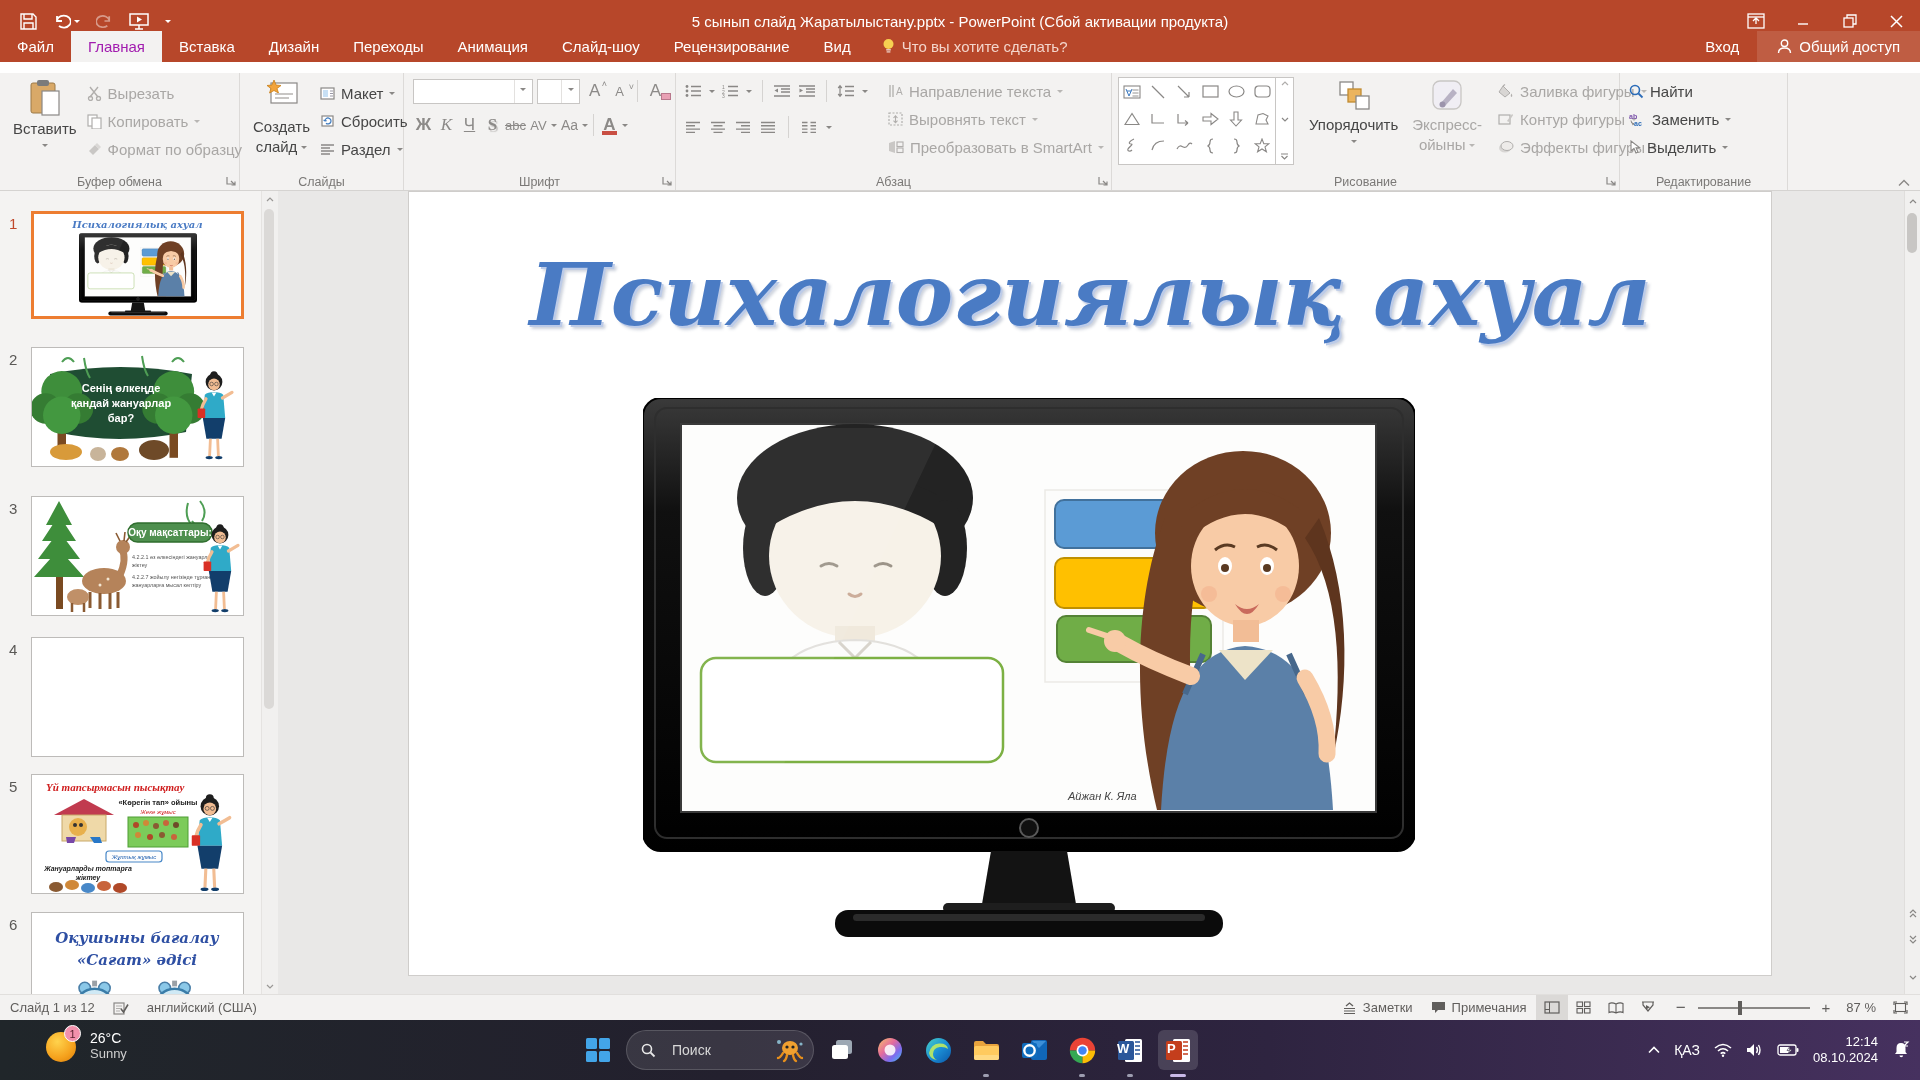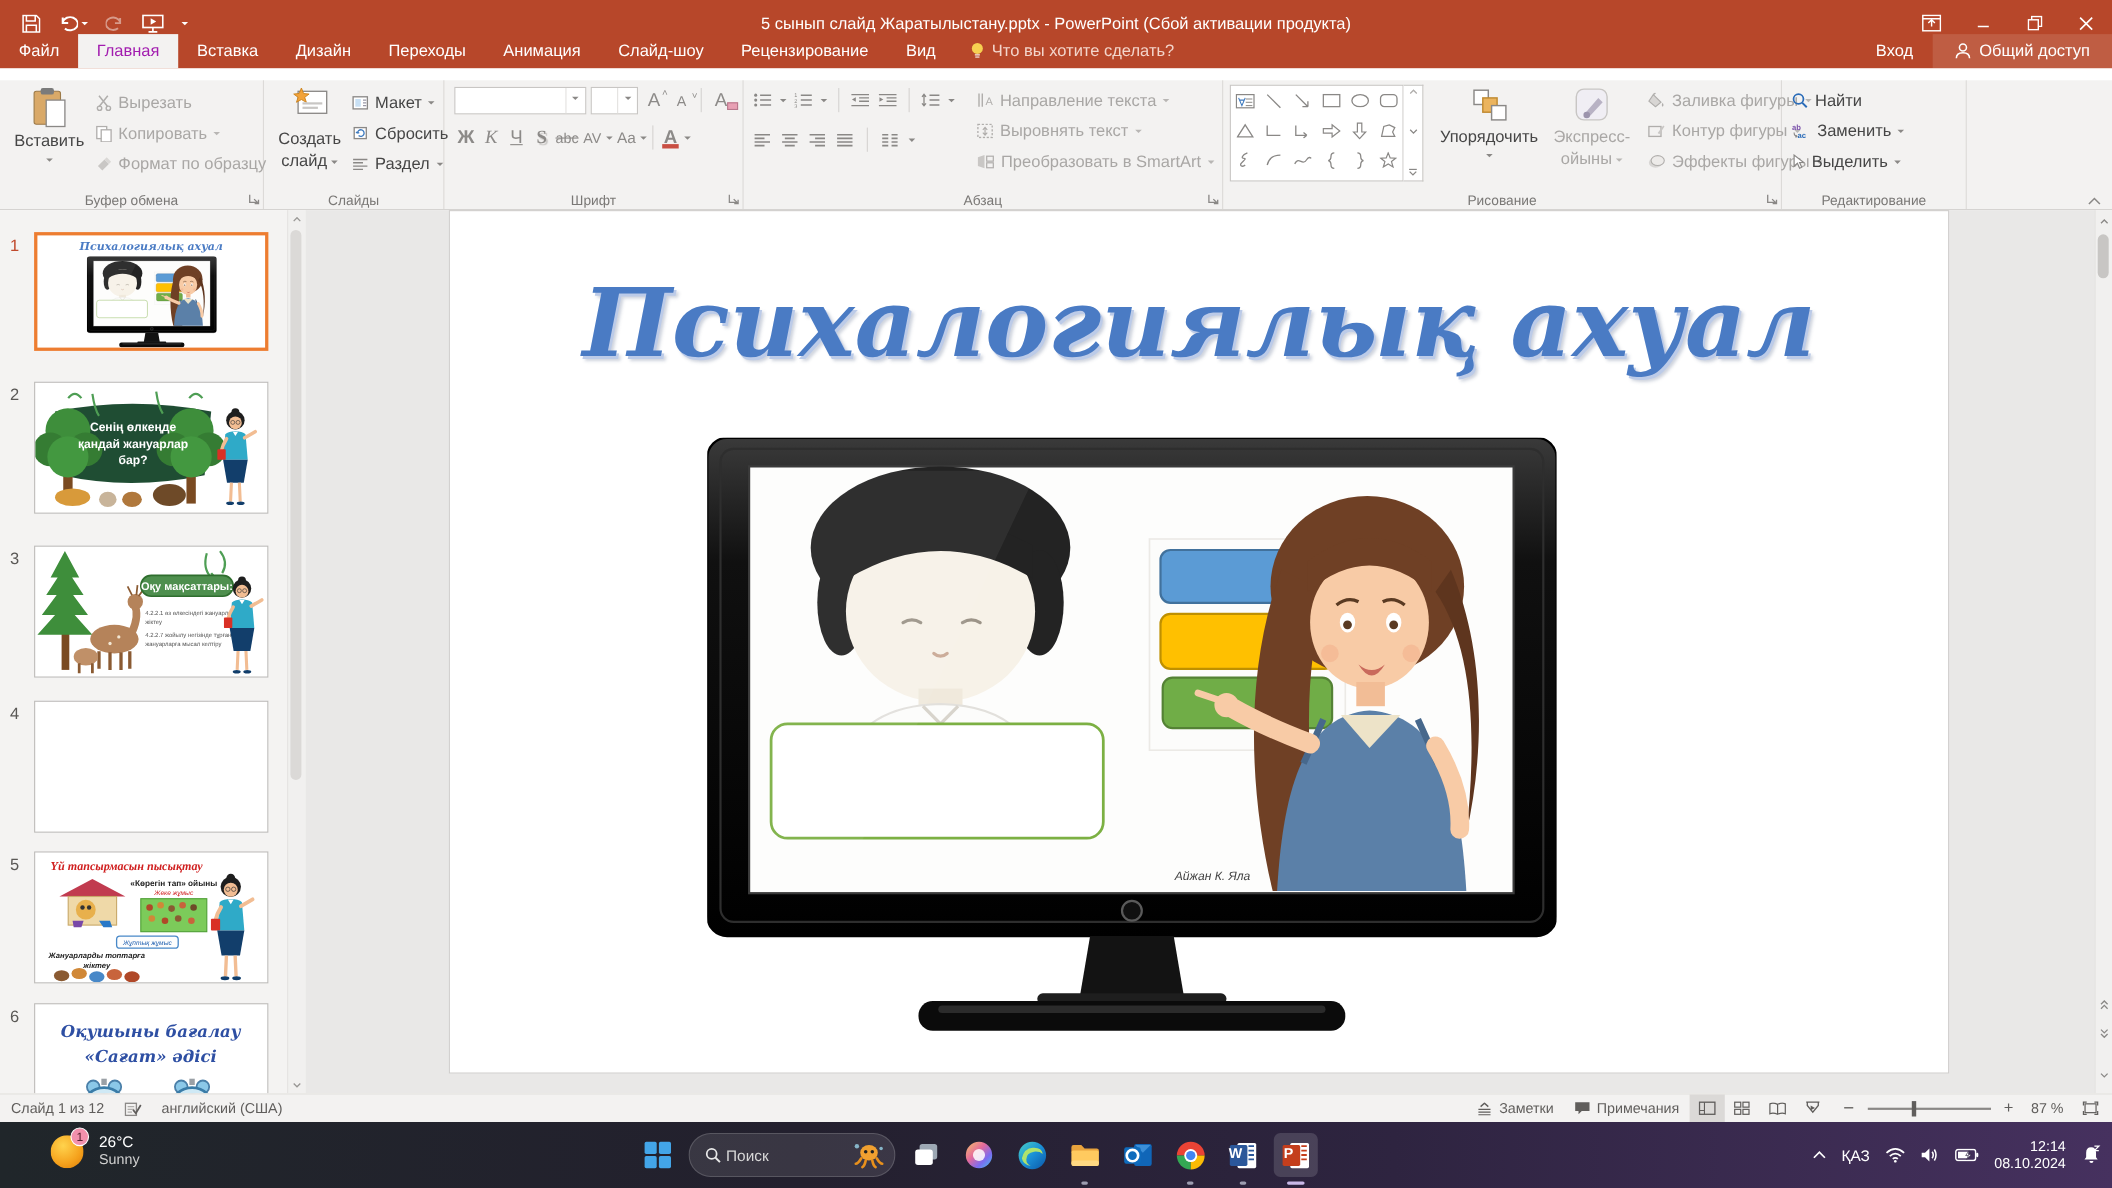--- a/index.html
+++ b/index.html
@@ -65,21 +65,21 @@
   .zoomthumb{position:absolute;left:40px;top:-6px;width:4px;height:14px;background:#605E5C;}
   
   .taskbar{position:absolute;left:0;top:1020px;width:1920px;height:60px;color:#fff;
       background:linear-gradient(90deg,#20262a 0%,#23202e 38%,#2e2440 66%,#46315f 100%);}
   .weather{position:absolute;left:46px;top:8px;display:flex;align-items:center;gap:10px;}
   .wtext .l1{font-size:14px;color:#fff;}
   .wtext .l2{font-size:13px;color:#CFCFCF;}
   .wbadge{position:absolute;left:68px;top:2px;width:17px;height:17px;border-radius:50%;background:#F290AC;color:#5A2030;
       font-size:11px;display:flex;align-items:center;justify-content:center;border:1px solid #fff;box-sizing:border-box;}
   .tb-center{position:absolute;left:578px;top:0;height:60px;display:flex;align-items:center;gap:8px;}
-  .searchpill{display:flex;align-items:center;gap:4px;width:188px;height:40px;border-radius:20px;
+  .searchpill{display:flex;align-items:center;gap:16px;width:188px;height:40px;border-radius:20px;
       background:rgba(255,255,255,.10);border:1px solid rgba(255,255,255,.16);padding:0 8px 0 14px;box-sizing:border-box;}
   .searchpill .stext{font-size:14px;color:#D8D8D8;flex:1;}
   .apptile{position:relative;width:40px;height:40px;border-radius:6px;display:flex;align-items:center;justify-content:center;}
   .apptile.active{background:rgba(255,255,255,.14);}
   .rundot{position:absolute;left:50%;transform:translateX(-50%);bottom:-7px;width:6px;height:3px;border-radius:2px;background:#9D9DB0;}
   .rundot.wide{width:16px;background:#C9B9E8;}
   .tray{position:absolute;right:10px;top:0;height:60px;display:flex;align-items:center;gap:14px;}
   .tray .lang{font-size:14px;}
   .clock{text-align:right;font-size:13px;line-height:16px;}
   .appletter{font-weight:bold;color:#fff;font-size:19px;line-height:1;}

